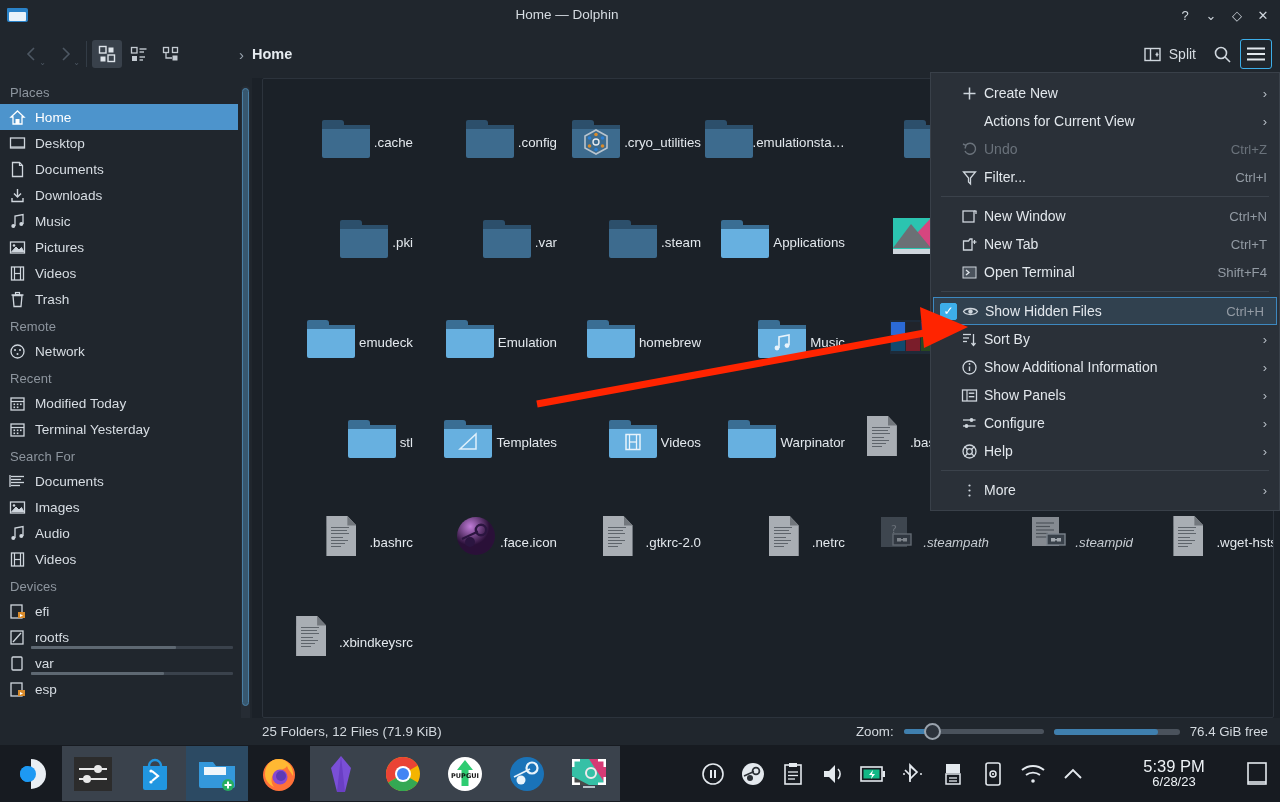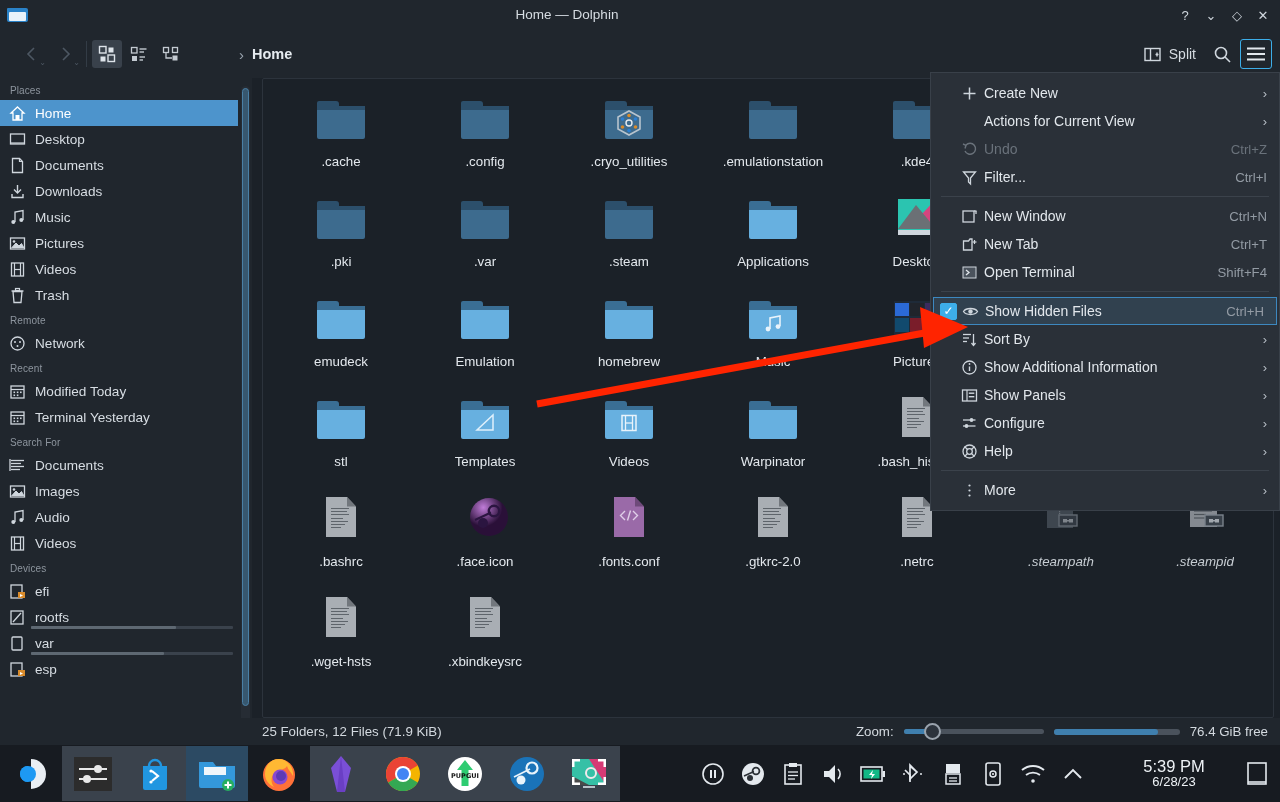--- a/index.html
+++ b/index.html
@@ -71,21 +71,21 @@
   .split-btn .lbl { color: #d6dce2; font-size: 14px; }
   .icon-btn { width: 32px; height: 30px; display:flex; align-items:center; justify-content:center; border-radius:3px; }
   .icon-btn.framed { border: 1px solid #3daee9; }
 
   
   #sidebar {
     position: absolute; top: 78px; left: 0; width: 252px; height: 664px;
     background: #20262d; overflow: hidden;
   }
   .side-group {
-    color: #8d959e; font-size: 10px; padding: 7px 0 4px 10px; letter-spacing: .1px;
+    color: #8d959e; font-size: 13px; padding: 7px 0 4px 10px; letter-spacing: .1px;
   }
   .side-item {
     height: 26px; display: flex; align-items: center; gap: 9px;
     padding-left: 8px; color: #d7dde3; font-size: 13.6px; width: 238px;
     position: relative;
   }
   .side-item.selected { background: #4d94cc; color: #ffffff; }
   .side-ic { width: 18px; height: 18px; display:flex; align-items:center; justify-content:center; flex: 0 0 18px; }
   .cap-bar {
     position: absolute; left: 31px; bottom: 1px; width: 202px; height: 3px;
@@ -108,21 +108,21 @@
     overflow: hidden;
   }
   #grid {
     position: absolute; top: 8px; left: 6px;
     display: grid;
     grid-template-columns: repeat(7, 144px);
     grid-auto-rows: 100px;
   }
   .gitem {
     width: 144px; height: 100px;
-    display: flex; flex-direction: column; align-items: center; justify-content: flex-start;
+    display: flex; align-items: center; justify-content: flex-end;
     padding-top: 6px;
   }
   .gicon { width: 56px; height: 56px; position: relative; }
   .glabel {
     margin-top: 5px; font-size: 13.3px; color: #e3e8ed; text-align: center;
     max-width: 140px; white-space: nowrap; overflow: hidden; text-overflow: ellipsis;
   }
   .glabel.sym { font-style: italic; color: #c6ccd2; }
   .glabel.hover { text-decoration: underline; text-decoration-color: #3daee9; text-underline-offset: 3px; }
 
@@ -912,34 +912,20 @@
                   <stop offset="100%" stop-color="#2a1038"></stop>
                 </radialGradient>
               </defs>
         <circle cx="20" cy="20" r="19" fill="url(#sg)"></circle>
               <circle cx="25" cy="14" r="5.2" fill="none" stroke="#2b1540" stroke-width="2.4"></circle>
               <circle cx="14" cy="26" r="5" fill="#2b1540"></circle>
               <line x1="6" y1="23" x2="22" y2="15.5" stroke="#2b1540" stroke-width="2"></line>
             </svg></div>
         </div>
         <div class="glabel">.face.icon</div>
-      </div>
-      <div class="gitem">
-        <div class="gicon">
-          <div class="doc purple">
-        <div class="page"></div>
-            <div class="fold"></div>
-        <svg style="position:absolute;left:5px;top:13px" width="20" height="11" viewBox="0 0 20 11">
-              <polyline points="6,1 1.5,5.5 6,10" fill="none" stroke="#e0cfe8" stroke-width="1.4"></polyline>
-              <polyline points="14,1 18.5,5.5 14,10" fill="none" stroke="#e0cfe8" stroke-width="1.4"></polyline>
-              <line x1="11.5" y1="0.5" x2="8.5" y2="10.5" stroke="#e0cfe8" stroke-width="1.4"></line>
-            </svg>
-      </div>
-        </div>
-        <div class="glabel">.fonts.conf</div>
       </div>
       <div class="gitem">
         <div class="gicon">
           <div class="doc ">
     <div class="page"></div>
             <div class="fold"></div>
     <div class="lines">
               <i style="width:90%"></i>
               <i style="width:78%"></i>
               <i style="width:88%"></i>

